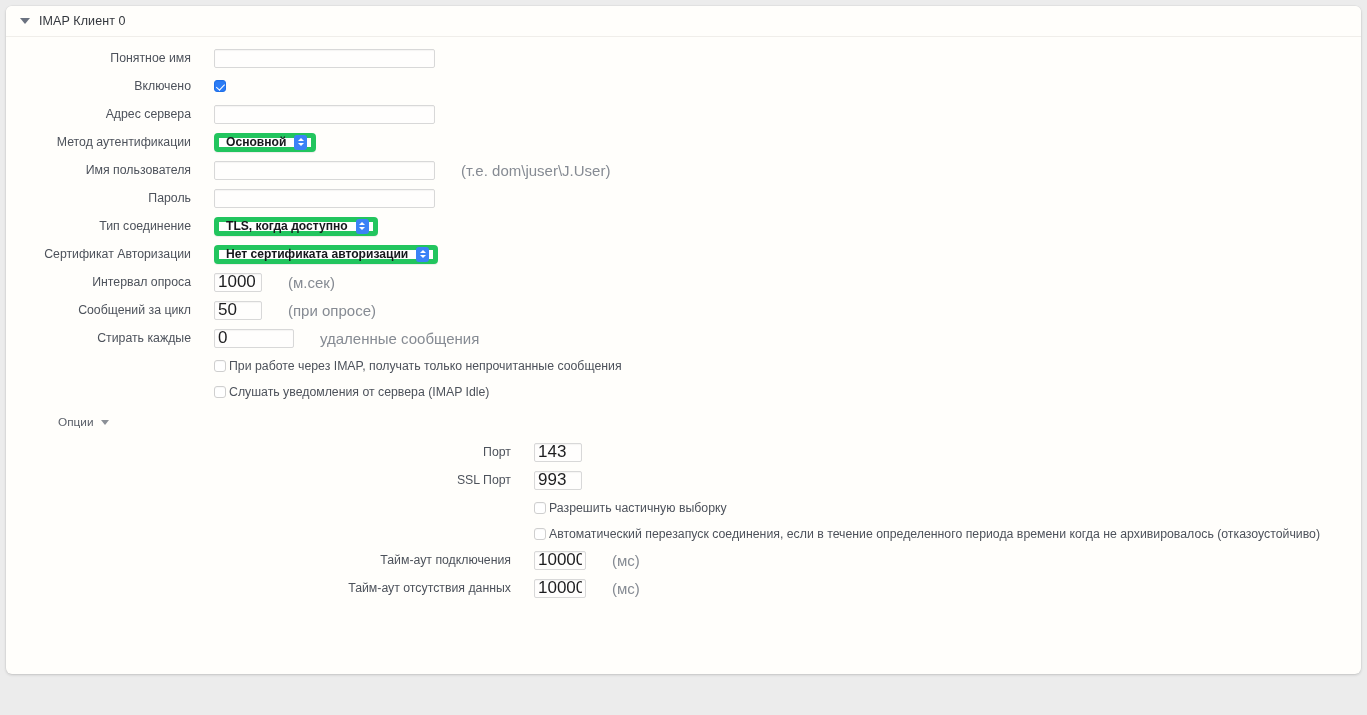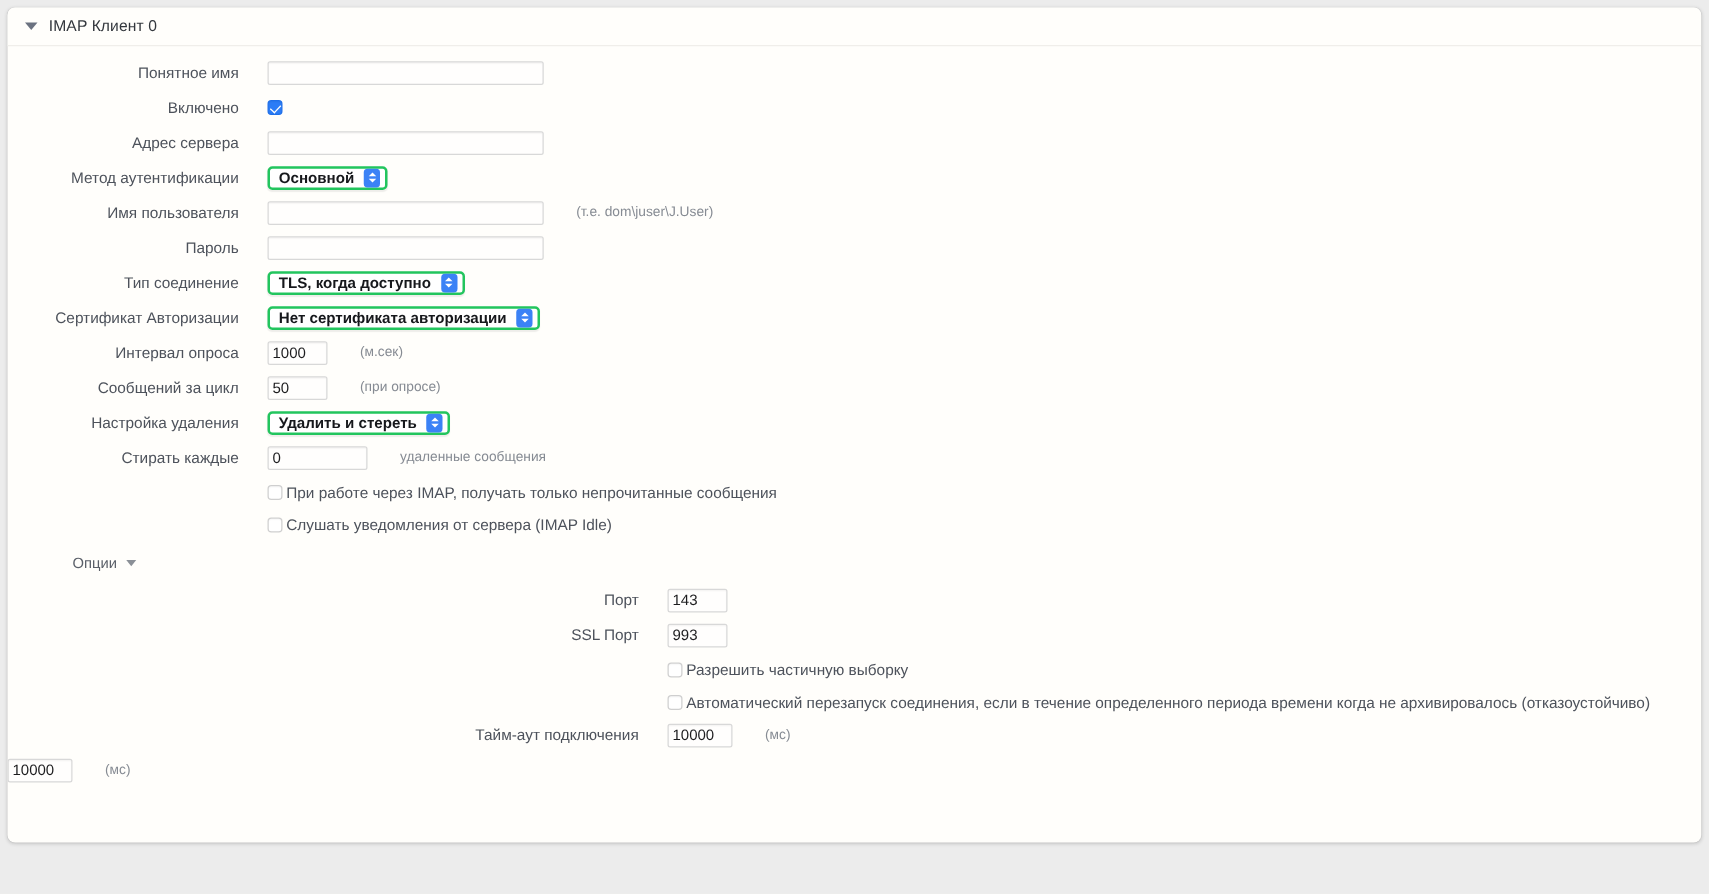--- a/index.html
+++ b/index.html
@@ -75,45 +75,45 @@
     white-space: nowrap;
     flex: 0 0 508px;
   }
 
   input.text {
     height: 19px;
     border: 1px solid #d8d8d8;
     border-radius: 2px;
     background: #fffefd;
     font-family: "Liberation Sans", sans-serif;
-    font-size: 12px;
+    font-size: 17px;
     color: #1d1d1f;
     padding: 0 3px;
     outline: none;
     box-shadow: inset 0 1px 1px rgba(0,0,0,0.045);
   }
   input.w220 { width: 221px; }
   input.num-md { width: 48px; }
   input.num-lg { width: 80px; }
   input.num-xl { width: 52px; }
 
   .hint {
-    font-size: 11px;
+    font-size: 15px;
     color: #868b93;
     margin-left: 6px;
     white-space: nowrap;
   }
 
   
   .select {
     display: inline-flex;
     align-items: center;
     height: 19px;
     background: #ffffff;
-    border: 2px solid #22c55e;
+    border: 5px solid #22c55e;
     border-radius: 4px;
     padding: 0 4px 0 7px;
     box-shadow: 0 1px 1px rgba(0,0,0,0.07);
     cursor: pointer;
     white-space: nowrap;
   }
   .select .sel-text {
     font-size: 12.1px;
     color: #16181c;
     font-weight: 600;
@@ -264,30 +264,20 @@
       <input class="text num-md" type="text" value="1000" style="">
       <span class="hint">(м.сек)</span>
     </div>
 
     <div class="row">
       <div class="lbl">Сообщений за цикл</div>
       <input class="text num-md" type="text" value="50" style="">
       <span class="hint">(при опросе)</span>
     </div>
 
-    <div class="row">
-      <div class="lbl">Настройка удаления</div>
-      <div class="select">
-        <span class="sel-text">Удалить и стереть</span>
-        <span class="stepper">
-          <span class="ar up"></span>
-            <span class="ar dn"></span>
-        </span>
-      </div>
-    </div>
 
     <div class="row">
       <div class="lbl">Стирать каждые</div>
       <input class="text num-lg" type="text" value="0" style="">
       <span class="hint">удаленные сообщения</span>
     </div>
 
     <div class="row tight">
       <div class="lbl"></div>
       <div class="cbrow">
@@ -337,18 +327,19 @@
     </div>
 
 
     <div class="row">
       <div class="lbl-w">Тайм-аут подключения</div>
       <input class="text num-xl" type="text" value="10000" style="">
       <span class="hint">(мс)</span>
     </div>
 
     <div class="row">
+      <div class="lbl-w">Тайм-аут отсутствия данных</div>
       <input class="text num-xl" type="text" value="10000" style="">
       <span class="hint">(мс)</span>
     </div>
 
   </div>
 </div>
 
 </body></html>

